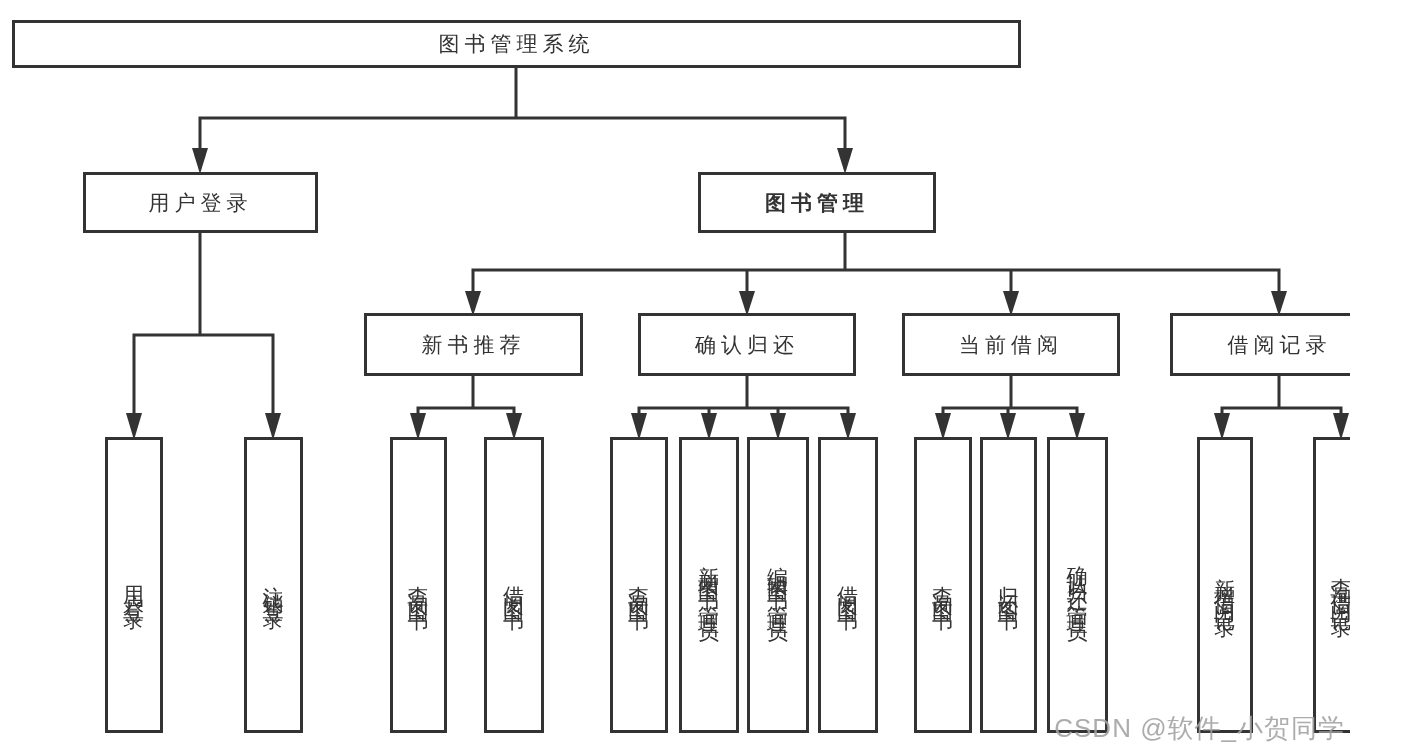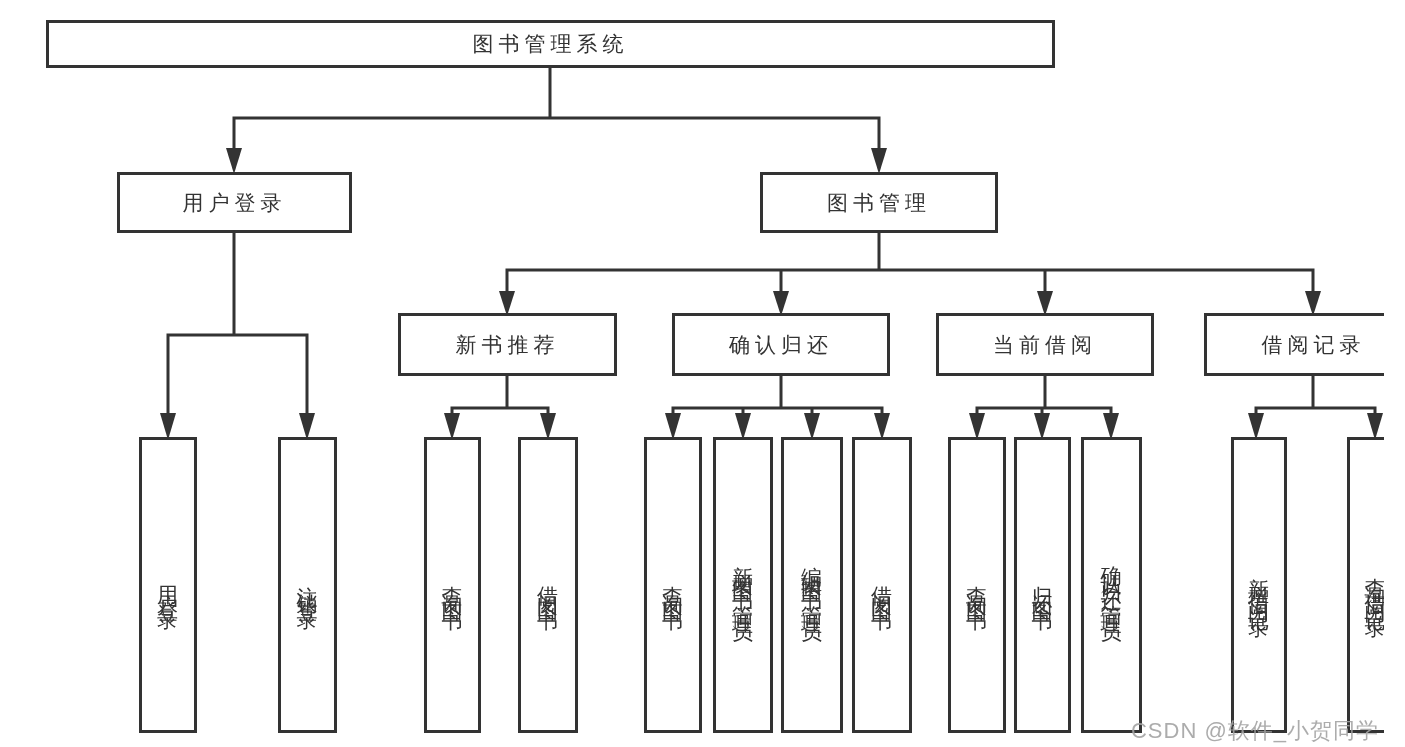--- a/index.html
+++ b/index.html
@@ -7,21 +7,20 @@
     padding: 0;
     background: #ffffff;
     font-family: "Liberation Sans", "DejaVu Sans", sans-serif;
   }
   #canvas {
     position: relative;
     width: 1350px;
     height: 747px;
     background: #ffffff;
     overflow: hidden;
-    margin-left: 34px;
   }
   #connectors {
     position: absolute;
     left: 0;
     top: 0;
     z-index: 1;
   }
   .hnode, .vnode {
     position: absolute;
     box-sizing: border-box;
@@ -42,21 +41,21 @@
     writing-mode: vertical-rl;
     text-orientation: mixed;
     font-size: 21px;
     letter-spacing: 8px;
     line-height: 1;
   }
   #watermark {
     position: absolute;
     right: 5px;
     bottom: 1px;
-    font-size: 22px;
+    font-size: 26px;
     color: rgba(163,163,163,0.9);
     letter-spacing: 1px;
     z-index: 3;
     white-space: nowrap;
   }
 </style>
 </head>
 <body>
 
 <div id="canvas">
@@ -111,21 +110,21 @@
       <polygon points="1000,413 1016,413 1008,440"></polygon>
       <polygon points="1069,413 1085,413 1077,440"></polygon>
       <polygon points="1214,413 1230,413 1222,440"></polygon>
       <polygon points="1333,413 1349,413 1341,440"></polygon>
     </g>
   </svg>
 
   <div class="hnode" style="left:12px; top:20px; width:1009px; height:48px;">图书管理系统</div>
 
   <div class="hnode" style="left:83px; top:172px; width:235px; height:61px;">用户登录</div>
-  <div class="hnode" style="left:726px; top:172px; width:238px; height:61px;">图书管理</div>
+  <div class="hnode" style="left:698px; top:172px; width:238px; height:61px;font-weight:bold;">图书管理</div>
 
   <div class="hnode" style="left:364px; top:313px; width:219px; height:63px;">新书推荐</div>
   <div class="hnode" style="left:638px; top:313px; width:218px; height:63px;">确认归还</div>
   <div class="hnode" style="left:902px; top:313px; width:218px; height:63px;font-family:Liberation Mono, monospace;">当前借阅</div>
   <div class="hnode" style="left:1170px; top:313px; width:219px; height:63px;">借阅记录</div>
 
   <div class="vnode" style="left:105px; top:437px; width:58px; height:296px;">用户登录</div>
   <div class="vnode" style="left:244px; top:437px; width:59px; height:296px;">注销登录</div>
 
   <div class="vnode" style="left:390px; top:437px; width:57px; height:296px;">查询图书</div>

